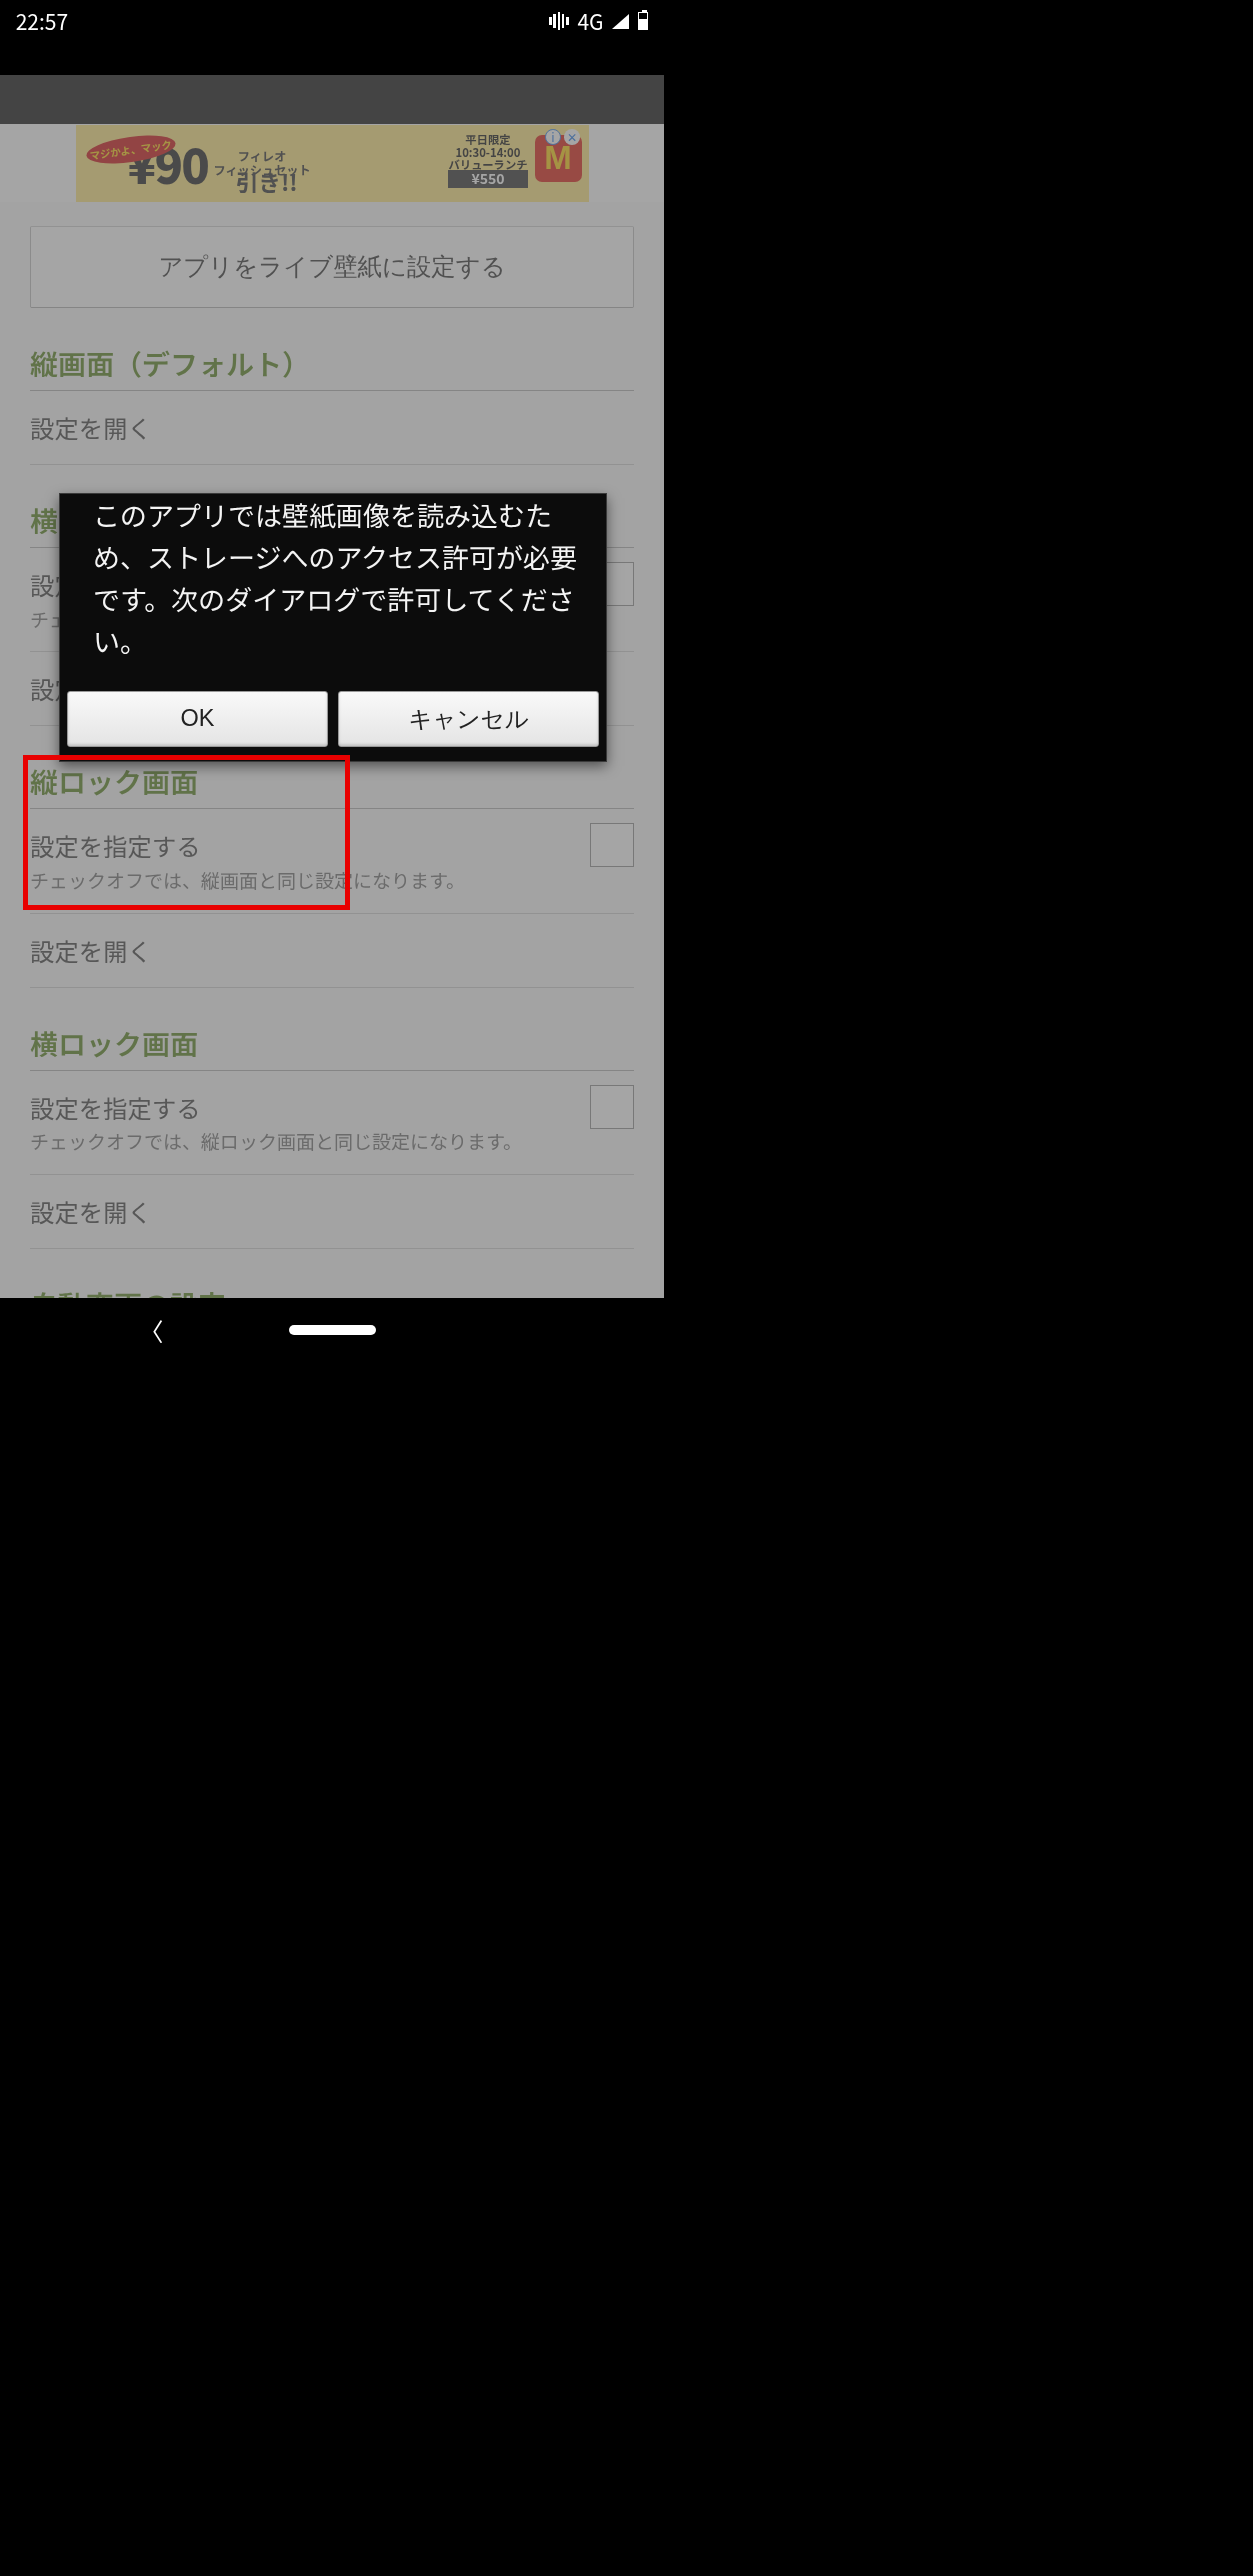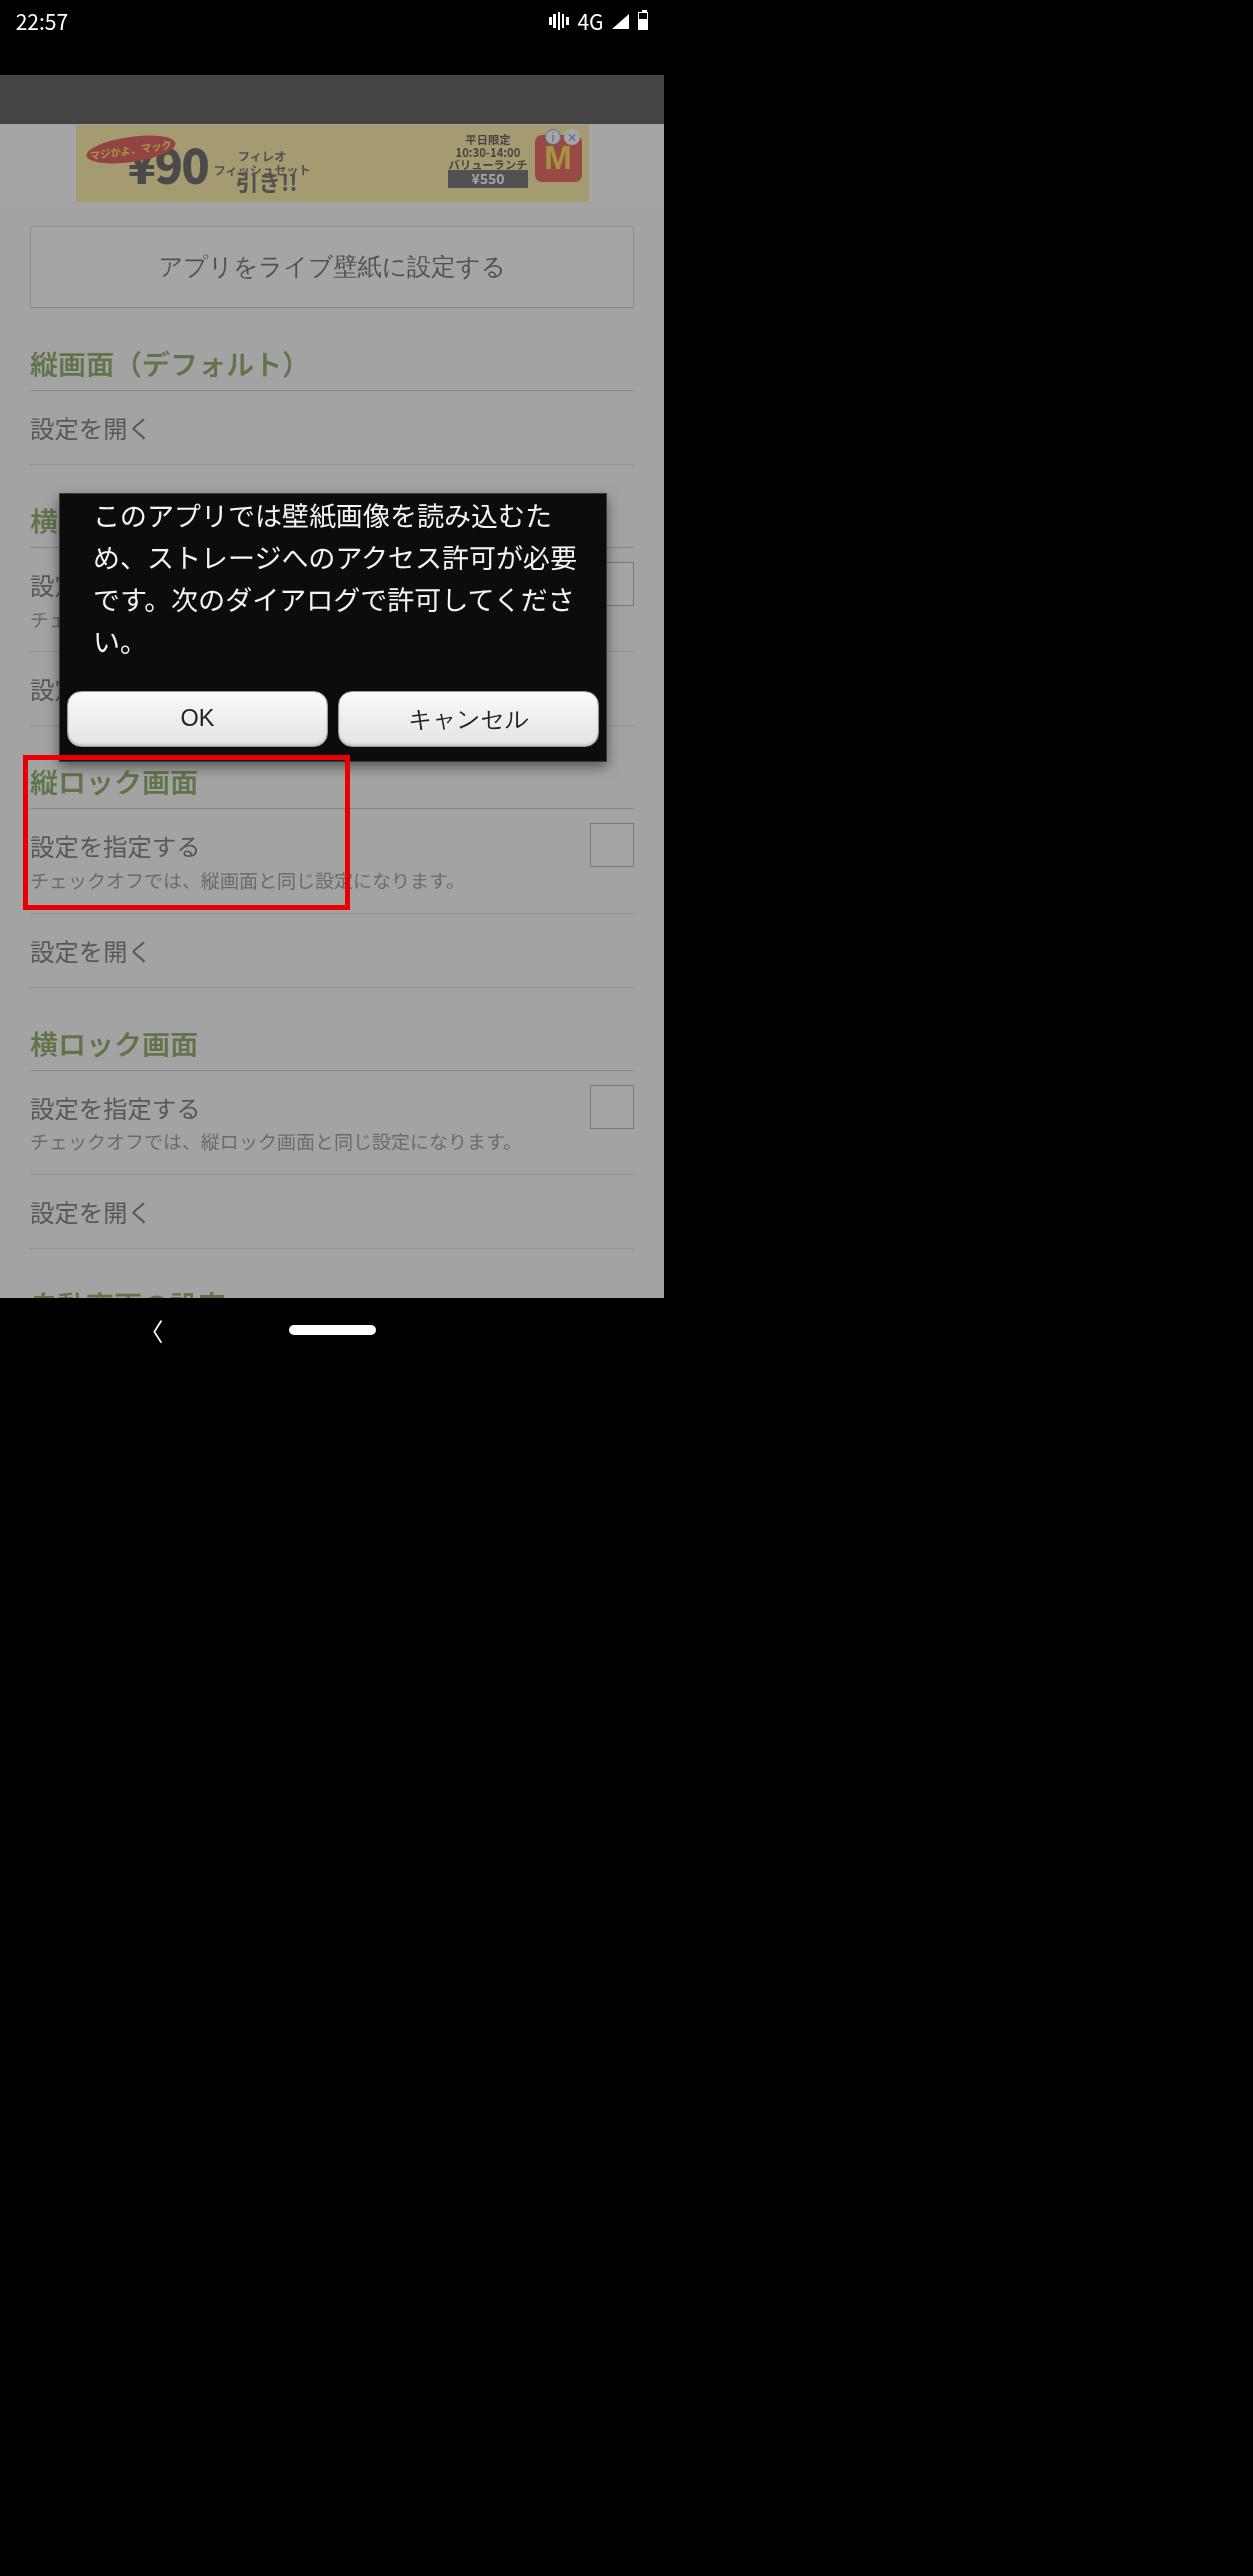--- a/index.html
+++ b/index.html
@@ -45,21 +45,21 @@
   .chk { position:absolute; right:0; top:14px; width:44px;height:44px; border:1.7px solid #888; background:#fff;}
   
   
   .scrim { position:absolute; inset:0; background:rgba(110,110,110,0.62); z-index:10; }
   
   
   .dialog { position:absolute; left:59px; right:57px; top:493px; background:#0c0c0c; border:1.7px solid #3a3a3a; z-index:20; box-shadow:0 5.2px 12.2px rgba(0,0,0,0.5);}
   .dialog-title { color:#fff; font-size:31px; font-weight:500; padding:19px 15.7px 15.7px 15.7px; }
   .dialog-body { color:#f4f4f4; font-size:27px; line-height:1.55; padding:0 22.6px 24.4px 33px; }
   .dialog-buttons { display:flex; gap:10.4px; padding:5.2px 7px 14px 7px; background:#0c0c0c;}
-  .dbtn { flex:1; height:56px; background:linear-gradient(#f9f9f9,#e4e4e4); border:0.9px solid #999; font-size:23.5px; color:#222; border-radius:14px; box-shadow:inset 0 -1.7px 2.6px rgba(0,0,0,0.15);}
+  .dbtn { flex:1; height:56px; background:linear-gradient(#f9f9f9,#e4e4e4); border:0.9px solid #999; font-size:23.5px; color:#222; border-radius:3px; box-shadow:inset 0 -1.7px 2.6px rgba(0,0,0,0.15);}
 
   
   .redbox { position:absolute; border:5.2px solid #e80000; z-index:30; pointer-events:none; }
 
   
   .navbar { position:absolute; bottom:0; left:0; right:0; height:64px; background:#000; display:flex; align-items:center; justify-content:center; z-index:6;}
   .navbar .pill{ width:87px;height:10.4px;background:#fff;border-radius:5.2px;}
   .navbar .back{ position:absolute; left:139px; color:#fff; font-size:24.4px; }
 </style>
 </head>

